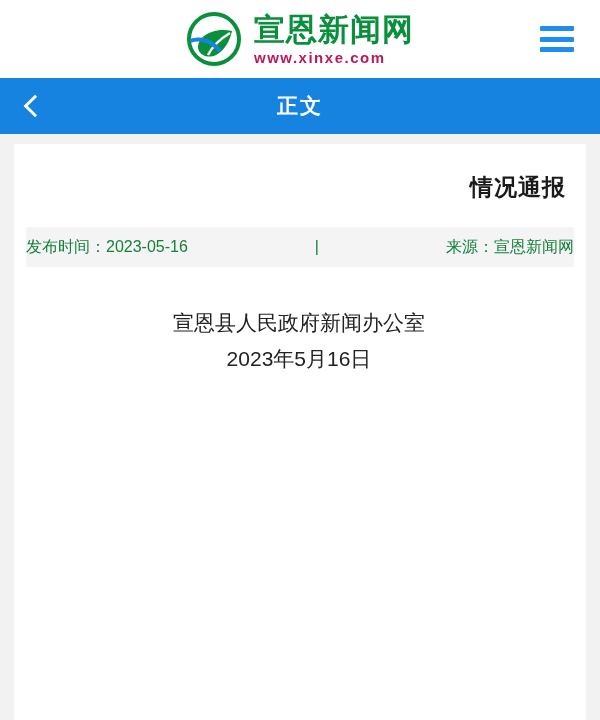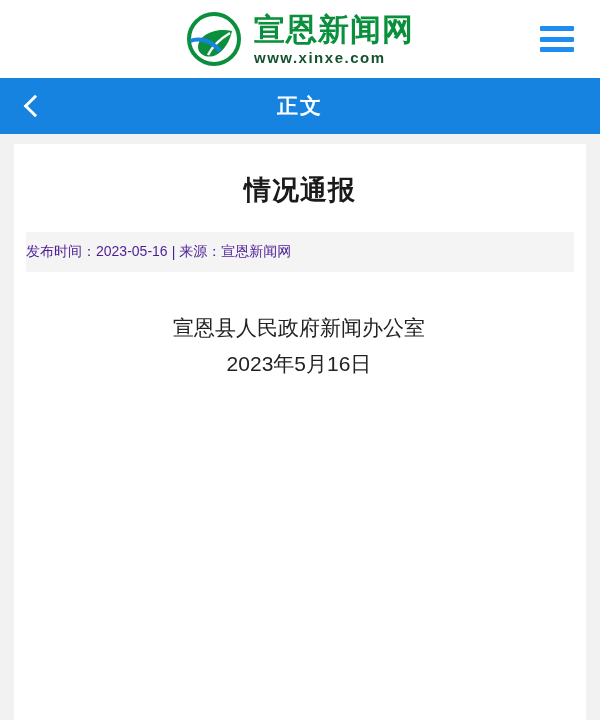--- a/index.html
+++ b/index.html
@@ -48,21 +48,21 @@
   .brand-title {
     font-size: 31px;
     font-weight: bold;
     color: #0a8f3c;
     letter-spacing: 1px;
     font-family: "Liberation Sans", sans-serif;
   }
   .brand-sub {
     font-size: 15px;
     font-weight: bold;
-    color: #14532d;
+    color: #be185d;
     letter-spacing: 1.5px;
     margin-top: 5px;
   }
   .hamburger {
     position: absolute;
     right: 26px;
     top: 50%;
     transform: translateY(-50%);
     width: 34px;
     height: 26px;
@@ -117,36 +117,36 @@
 
   
   .article {
     margin: 10px 14px 0 14px;
     background: #ffffff;
     min-height: 580px;
     padding: 0 0 20px 0;
     box-sizing: border-box;
   }
   .article-title {
-    text-align: center;
-    font-size: 27px;
+    text-align: right;
+    font-size: 23px;
     font-weight: bold;
     color: #1a1a1a;
     padding: 28px 20px 24px 20px;
     letter-spacing: 1px;
   }
   .meta-bar {
     background: #f4f4f4;
     margin: 0 12px;
     height: 40px;
     display: flex;
     align-items: center;
-    justify-content: flex-start;
-    font-size: 14px;
-    color: #4c1d95;
+    justify-content: space-between;
+    font-size: 16px;
+    color: #15803d;
   }
   .meta-bar .sep {
     margin: 0 4px;
   }
   .body-text {
     padding: 26px 24px 0 24px;
     font-size: 21px;
     line-height: 1.95;
     color: #222222;
     text-align: justify;

